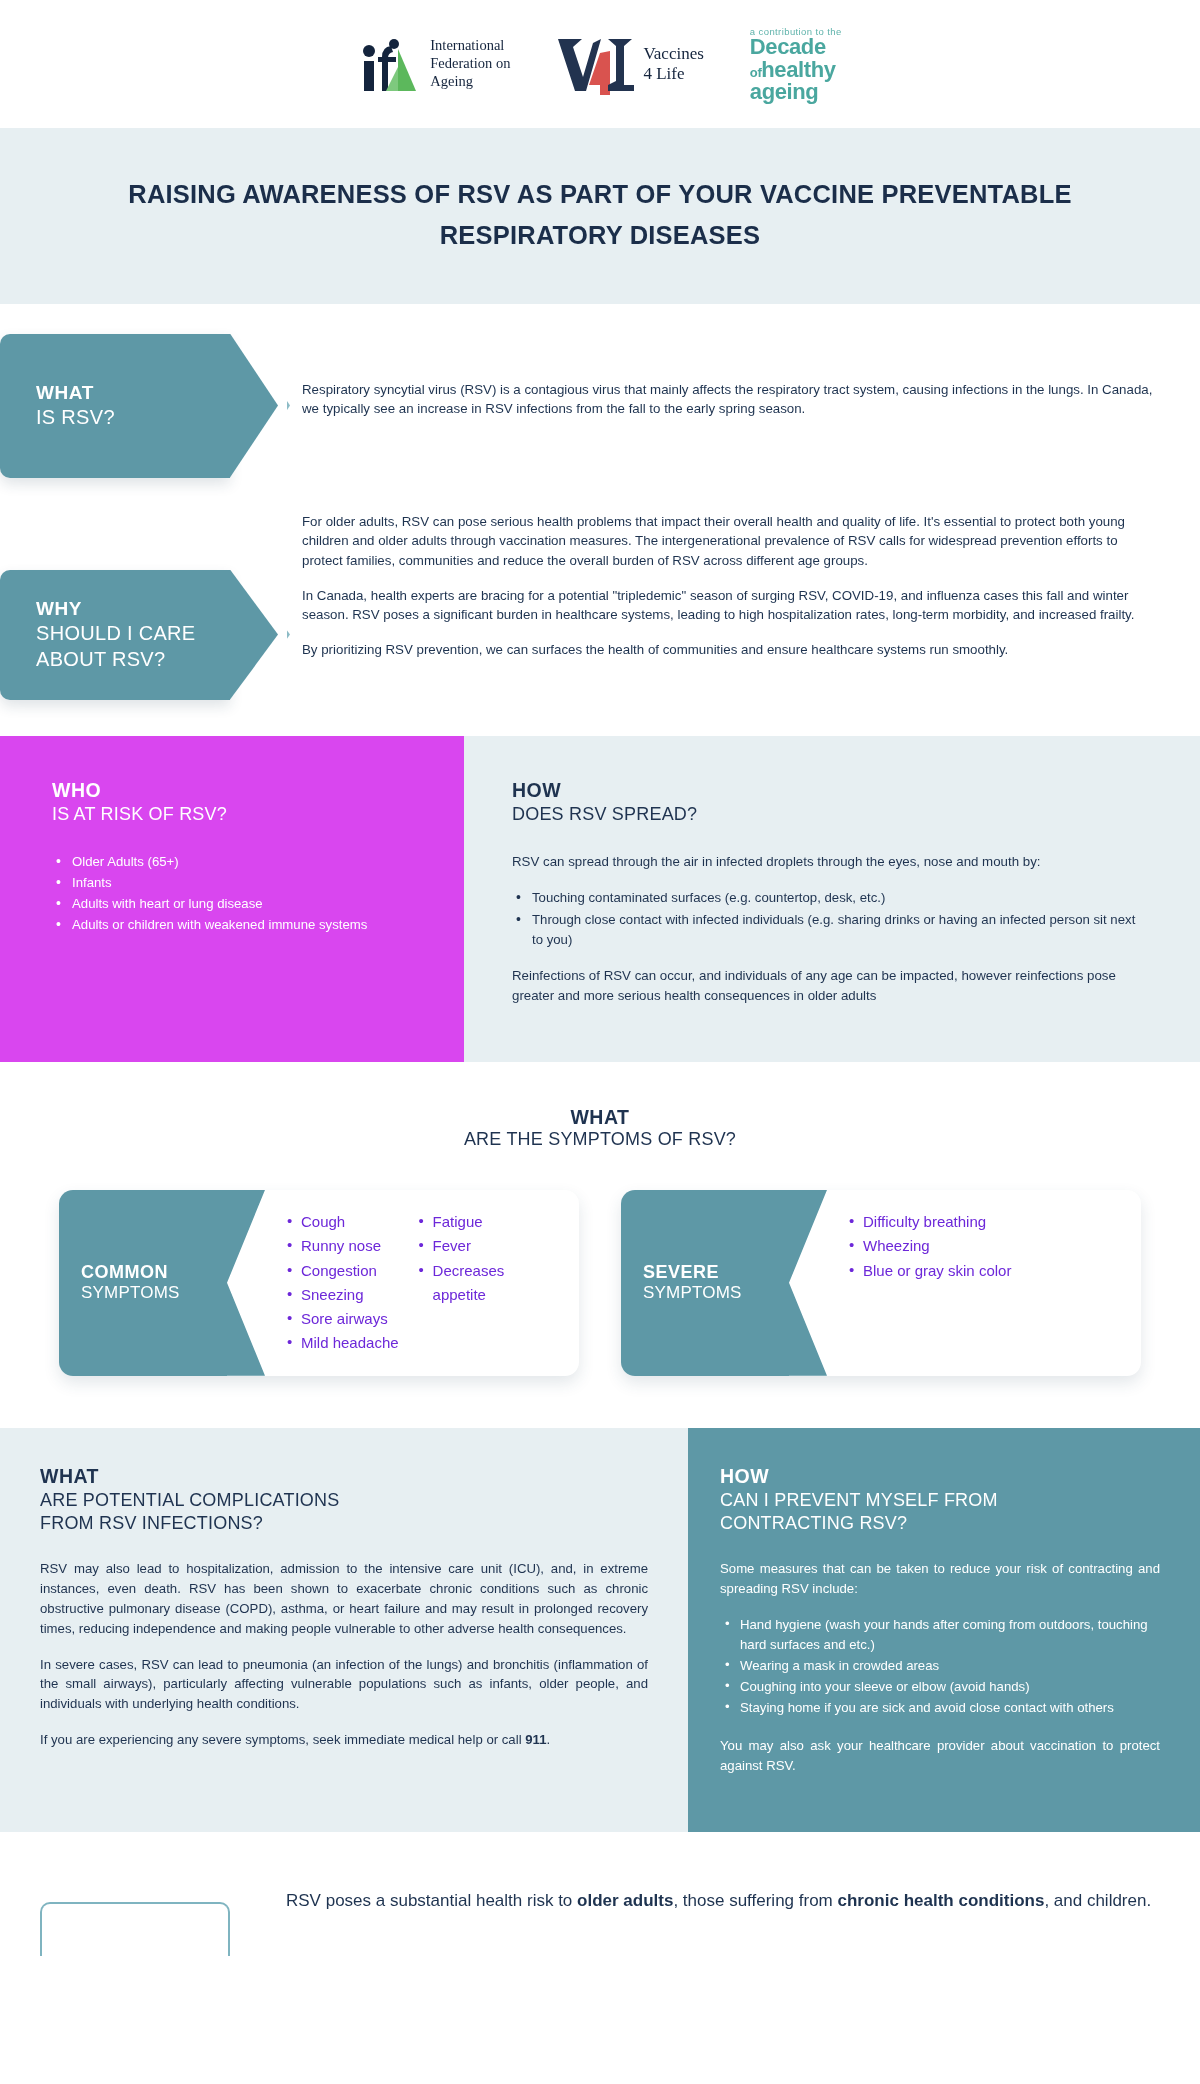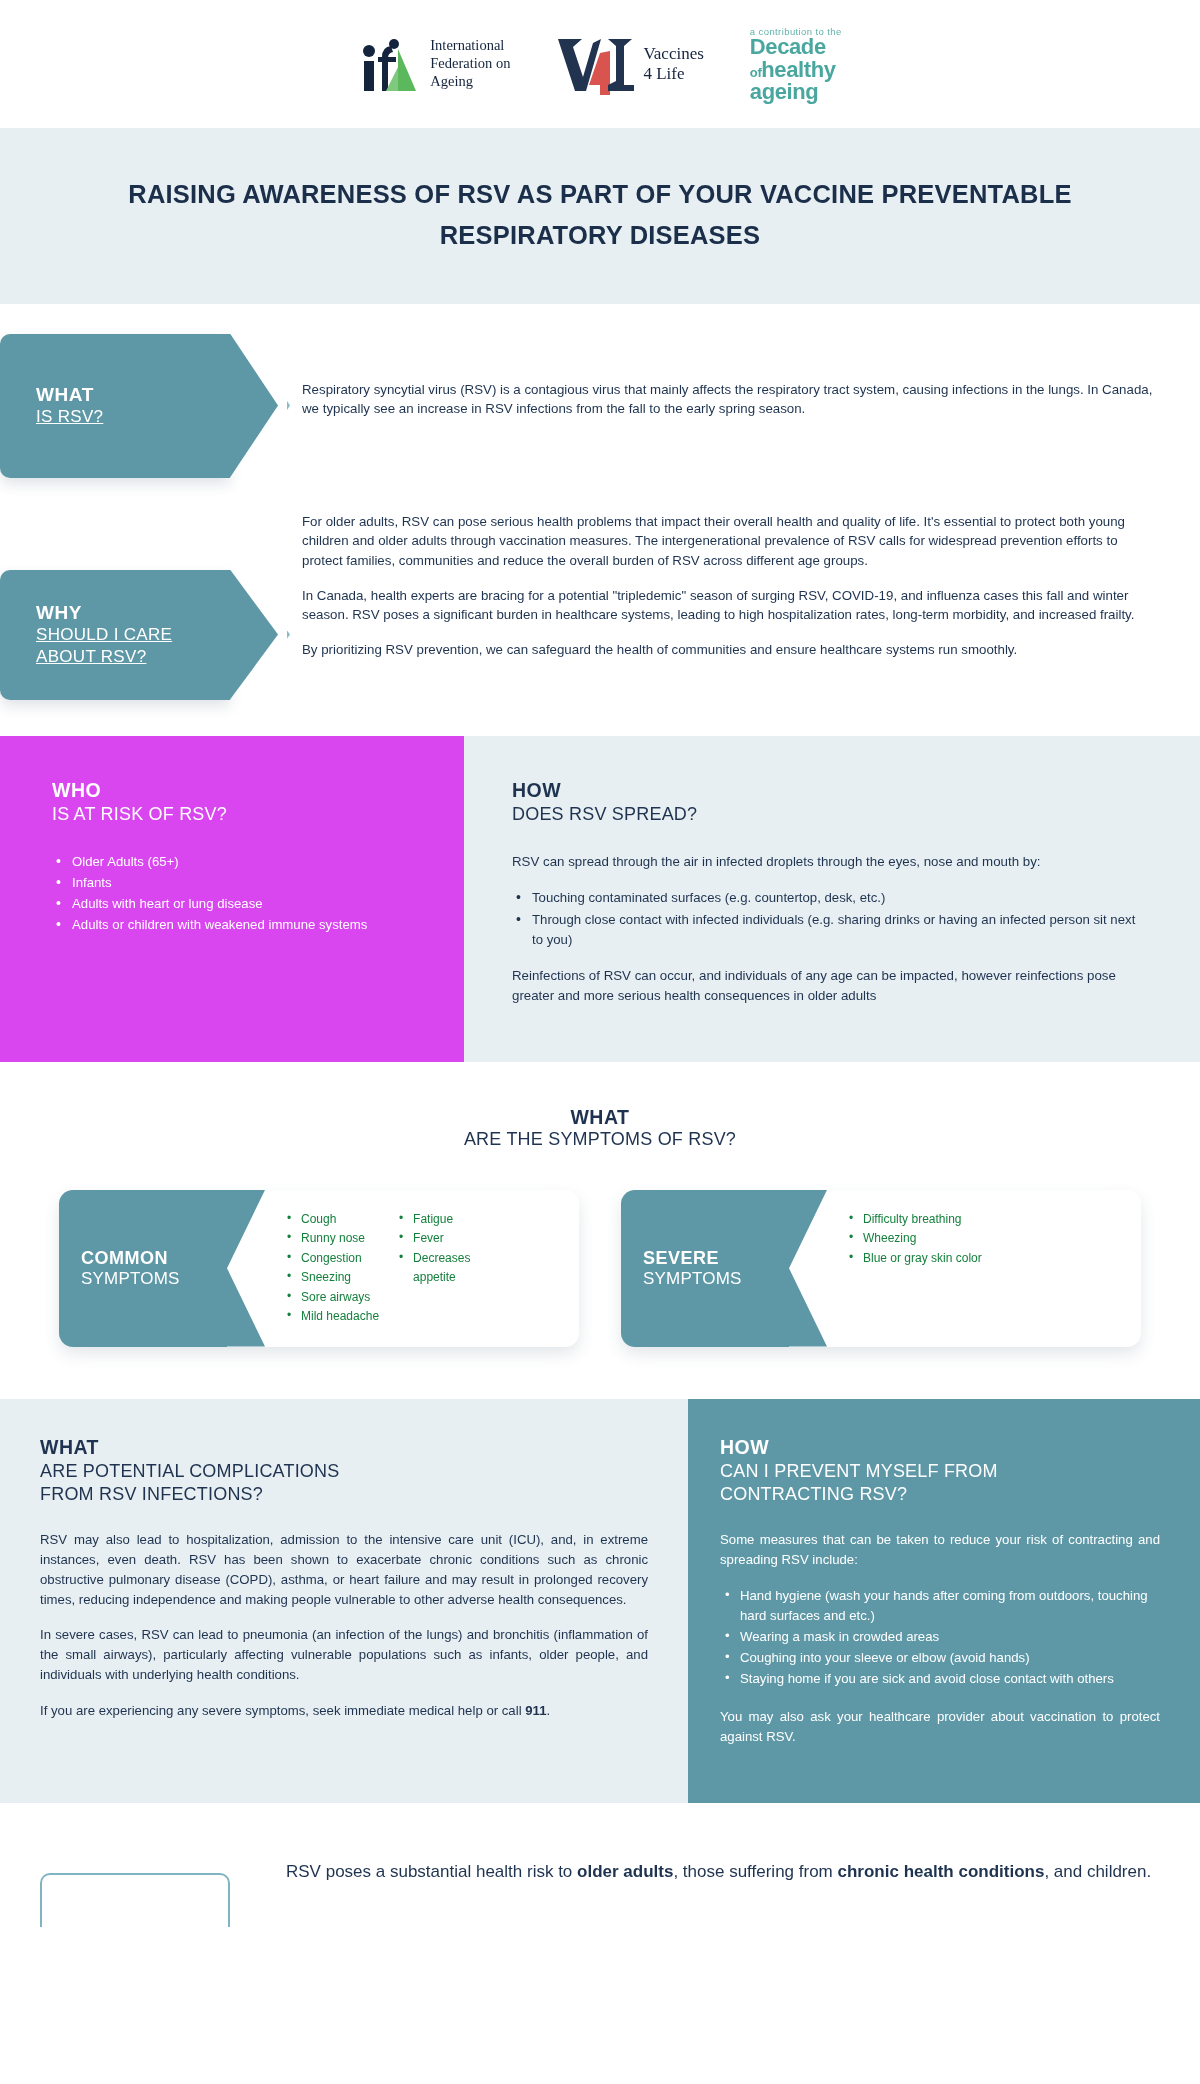--- a/index.html
+++ b/index.html
@@ -123,21 +123,21 @@
   .chip-outline {
     position: absolute;
     top: -7px; left: calc(100% + 8px);
     height: calc(100% + 14px);
     width: 52px;
     border-right: 3px solid #7fb4c0;
     clip-path: polygon(0 0, 0 100%, 100% 50%);
     opacity: .9;
   }
   .chip .k1 { font-size: 19px; font-weight: 700; letter-spacing: .6px; }
-  .chip .k2 { font-size: 17px; font-weight: 400; letter-spacing: .3px; line-height: 1.3; text-decoration: underline; }
+  .chip .k2 { font-size: 20px; font-weight: 400; letter-spacing: .3px; line-height: 1.3; }
 
   .qbody { flex: 1; padding: 0 45px 0 72px; }
   .qbody p {
     font-size: 13.3px;
     line-height: 1.48;
     color: #1e3350;
     margin-bottom: 15px;
   }
   .qbody p:last-child { margin-bottom: 0; }
 
@@ -209,25 +209,25 @@
   .card-tab .t2 { font-size: 17px; font-weight: 400; letter-spacing: .2px; }
   .card-body {
     flex: 1;
     display: flex;
     gap: 18px;
     padding: 20px 18px 20px 58px;
     align-items: flex-start;
   }
   .card-body ul { list-style: none; }
   .card-body li {
-    font-size: 12px;
+    font-size: 15px;
     line-height: 1.62;
     position: relative;
     padding-left: 16px;
-    color: #15803d;
+    color: #6d28d9;
   }
   .card-body li:before {
     content: "\2022";
     position: absolute; left: 2px; top: -1px;
   }
   .card-body .col { min-width: 92px; }
 
   
   .band3 { display: flex; position: relative; z-index: 1; }
   .comp {
@@ -357,21 +357,21 @@
         <div class="chip" style="height:130px; margin-top:58px;">
           <div class="k1">WHY</div>
           <div class="k2">SHOULD I CARE ABOUT RSV?</div>
           <div class="chip-arrow"></div>
           <div class="chip-outline"></div>
         </div>
       </div>
       <div class="qbody">
         <p>For older adults, RSV can pose serious health problems that impact their overall health and quality of life. It's essential to protect both young children and older adults through vaccination measures. The intergenerational prevalence of RSV calls for widespread prevention efforts to protect families, communities and reduce the overall burden of RSV across different age groups.</p>
         <p>In Canada, health experts are bracing for a potential "tripledemic" season of surging RSV, COVID-19, and influenza cases this fall and winter season. RSV poses a significant burden in healthcare systems, leading to high hospitalization rates, long-term morbidity, and increased frailty.</p>
-        <p>By prioritizing RSV prevention, we can safeguard the health of communities and ensure healthcare systems run smoothly.</p>
+        <p>By prioritizing RSV prevention, we can surfaces the health of communities and ensure healthcare systems run smoothly.</p>
       </div>
     </div>
 
   </div>
 
   <div class="band2">
 
     <div class="who">
       <div class="hd">
         <div class="h1">WHO</div>

